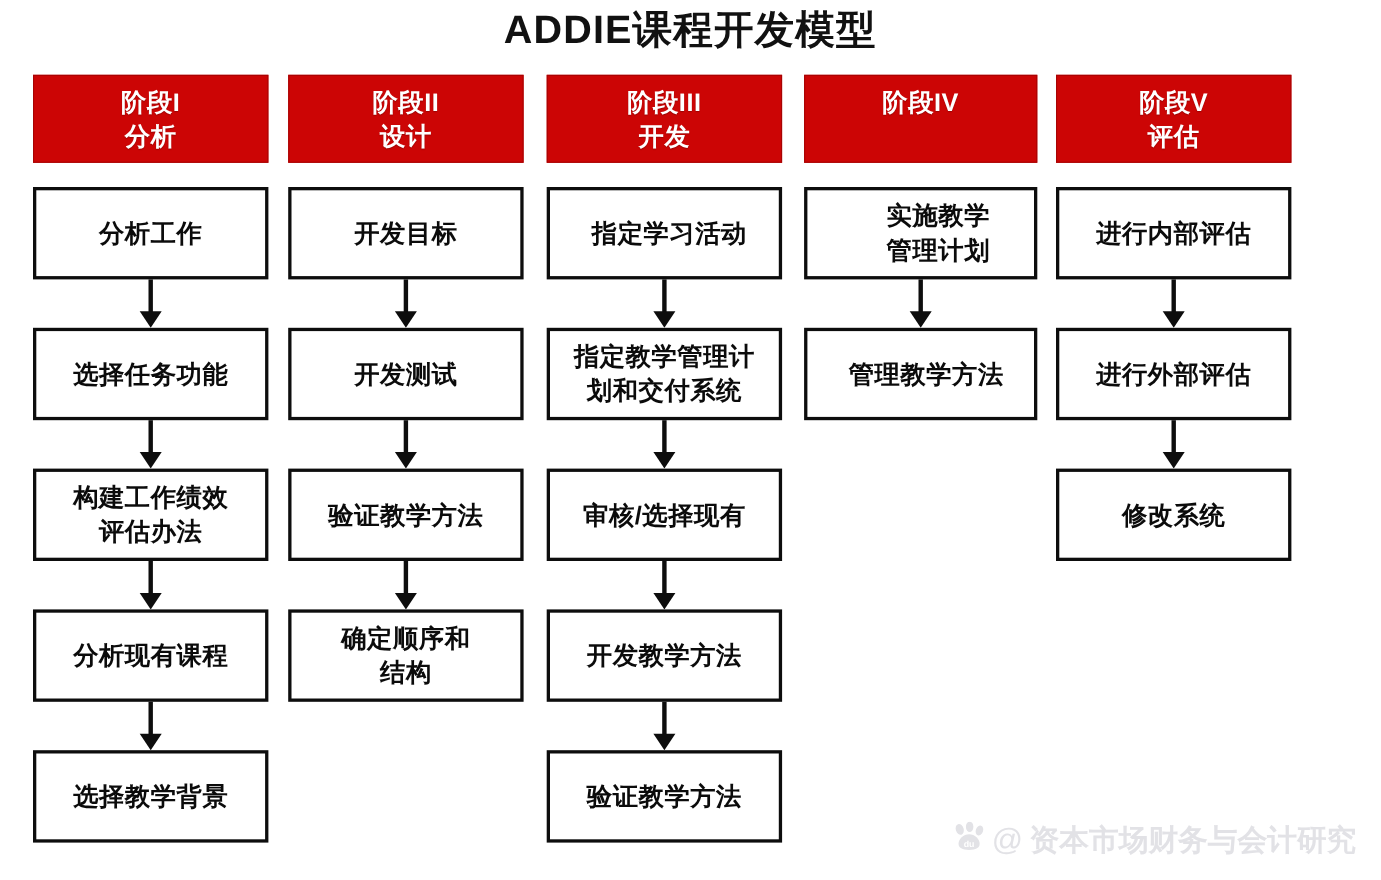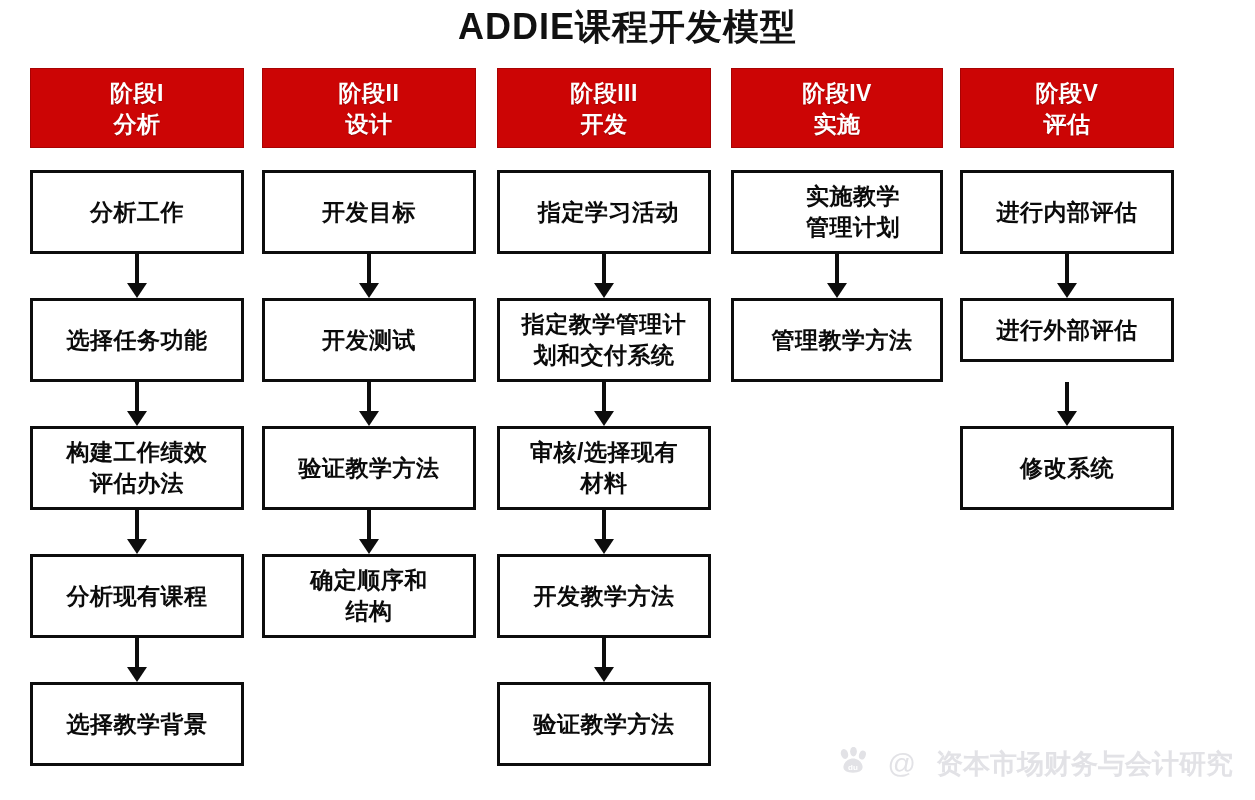--- a/index.html
+++ b/index.html
@@ -101,21 +101,21 @@
     margin-top: -1px;
   }
 
   
   #watermark {
     position: absolute;
     right: 22px;
     bottom: 18px;
     display: flex;
     align-items: center;
-    gap: 20px;
+    gap: 6px;
     color: #e2e2e6;
     font-size: 27px;
     font-weight: 700;
     white-space: nowrap;
     user-select: none;
     text-align: right;
   }
   #watermark .paw { flex: 0 0 auto; }
   #watermark .at-sign {
     font-size: 28px;
@@ -238,21 +238,20 @@
             <span class="sb-text">划和交付系统</span>
           </div>
         </div>
         <div class="arrow" style="left: 95px; top: 314px; height: 44px;">
           <div class="shaft"></div>
           <div class="head"></div>
         </div>
         <div class="step-box" style="position: absolute; left: 0px; top: 358px; width: 214px; height: 84px;">
           <div>
             <span class="sb-text">审核/选择现有</span>
-            <span class="sb-text">材料</span>
           </div>
         </div>
         <div class="arrow" style="left: 95px; top: 442px; height: 44px;">
           <div class="shaft"></div>
           <div class="head"></div>
         </div>
         <div class="step-box" style="position: absolute; left: 0px; top: 486px; width: 214px; height: 84px;">
           <div>
             <span class="sb-text">开发教学方法</span>
           </div>
@@ -263,21 +262,20 @@
         </div>
         <div class="step-box" style="position: absolute; left: 0px; top: 614px; width: 214px; height: 84px;">
           <div>
             <span class="sb-text">验证教学方法</span>
           </div>
         </div>
       </div>
       <div class="column" style="left: 731px; top: 68px; width: 212px; height: 732px;">
         <div class="phase-header" style="width: 212px;">
           <span class="ph-line">阶段IV</span>
-          <span class="ph-line">实施</span>
         </div>
         <div class="step-box" style="position: absolute; left: 0px; top: 102px; width: 212px; height: 84px; padding-left: 38px;">
           <div>
             <span class="sb-text">实施教学</span>
             <span class="sb-text">管理计划</span>
           </div>
         </div>
         <div class="arrow" style="left: 94px; top: 186px; height: 44px;">
           <div class="shaft"></div>
           <div class="head"></div>
@@ -295,21 +293,21 @@
         </div>
         <div class="step-box" style="position: absolute; left: 0px; top: 102px; width: 214px; height: 84px;">
           <div>
             <span class="sb-text">进行内部评估</span>
           </div>
         </div>
         <div class="arrow" style="left: 95px; top: 186px; height: 44px;">
           <div class="shaft"></div>
           <div class="head"></div>
         </div>
-        <div class="step-box" style="position: absolute; left: 0px; top: 230px; width: 214px; height: 64px;">
+        <div class="step-box" style="position: absolute; left: 0px; top: 230px; width: 214px; height: 84px;">
           <div>
             <span class="sb-text">进行外部评估</span>
           </div>
         </div>
         <div class="arrow" style="left: 95px; top: 314px; height: 44px;">
           <div class="shaft"></div>
           <div class="head"></div>
         </div>
         <div class="step-box" style="position: absolute; left: 0px; top: 358px; width: 214px; height: 84px;">
           <div>

